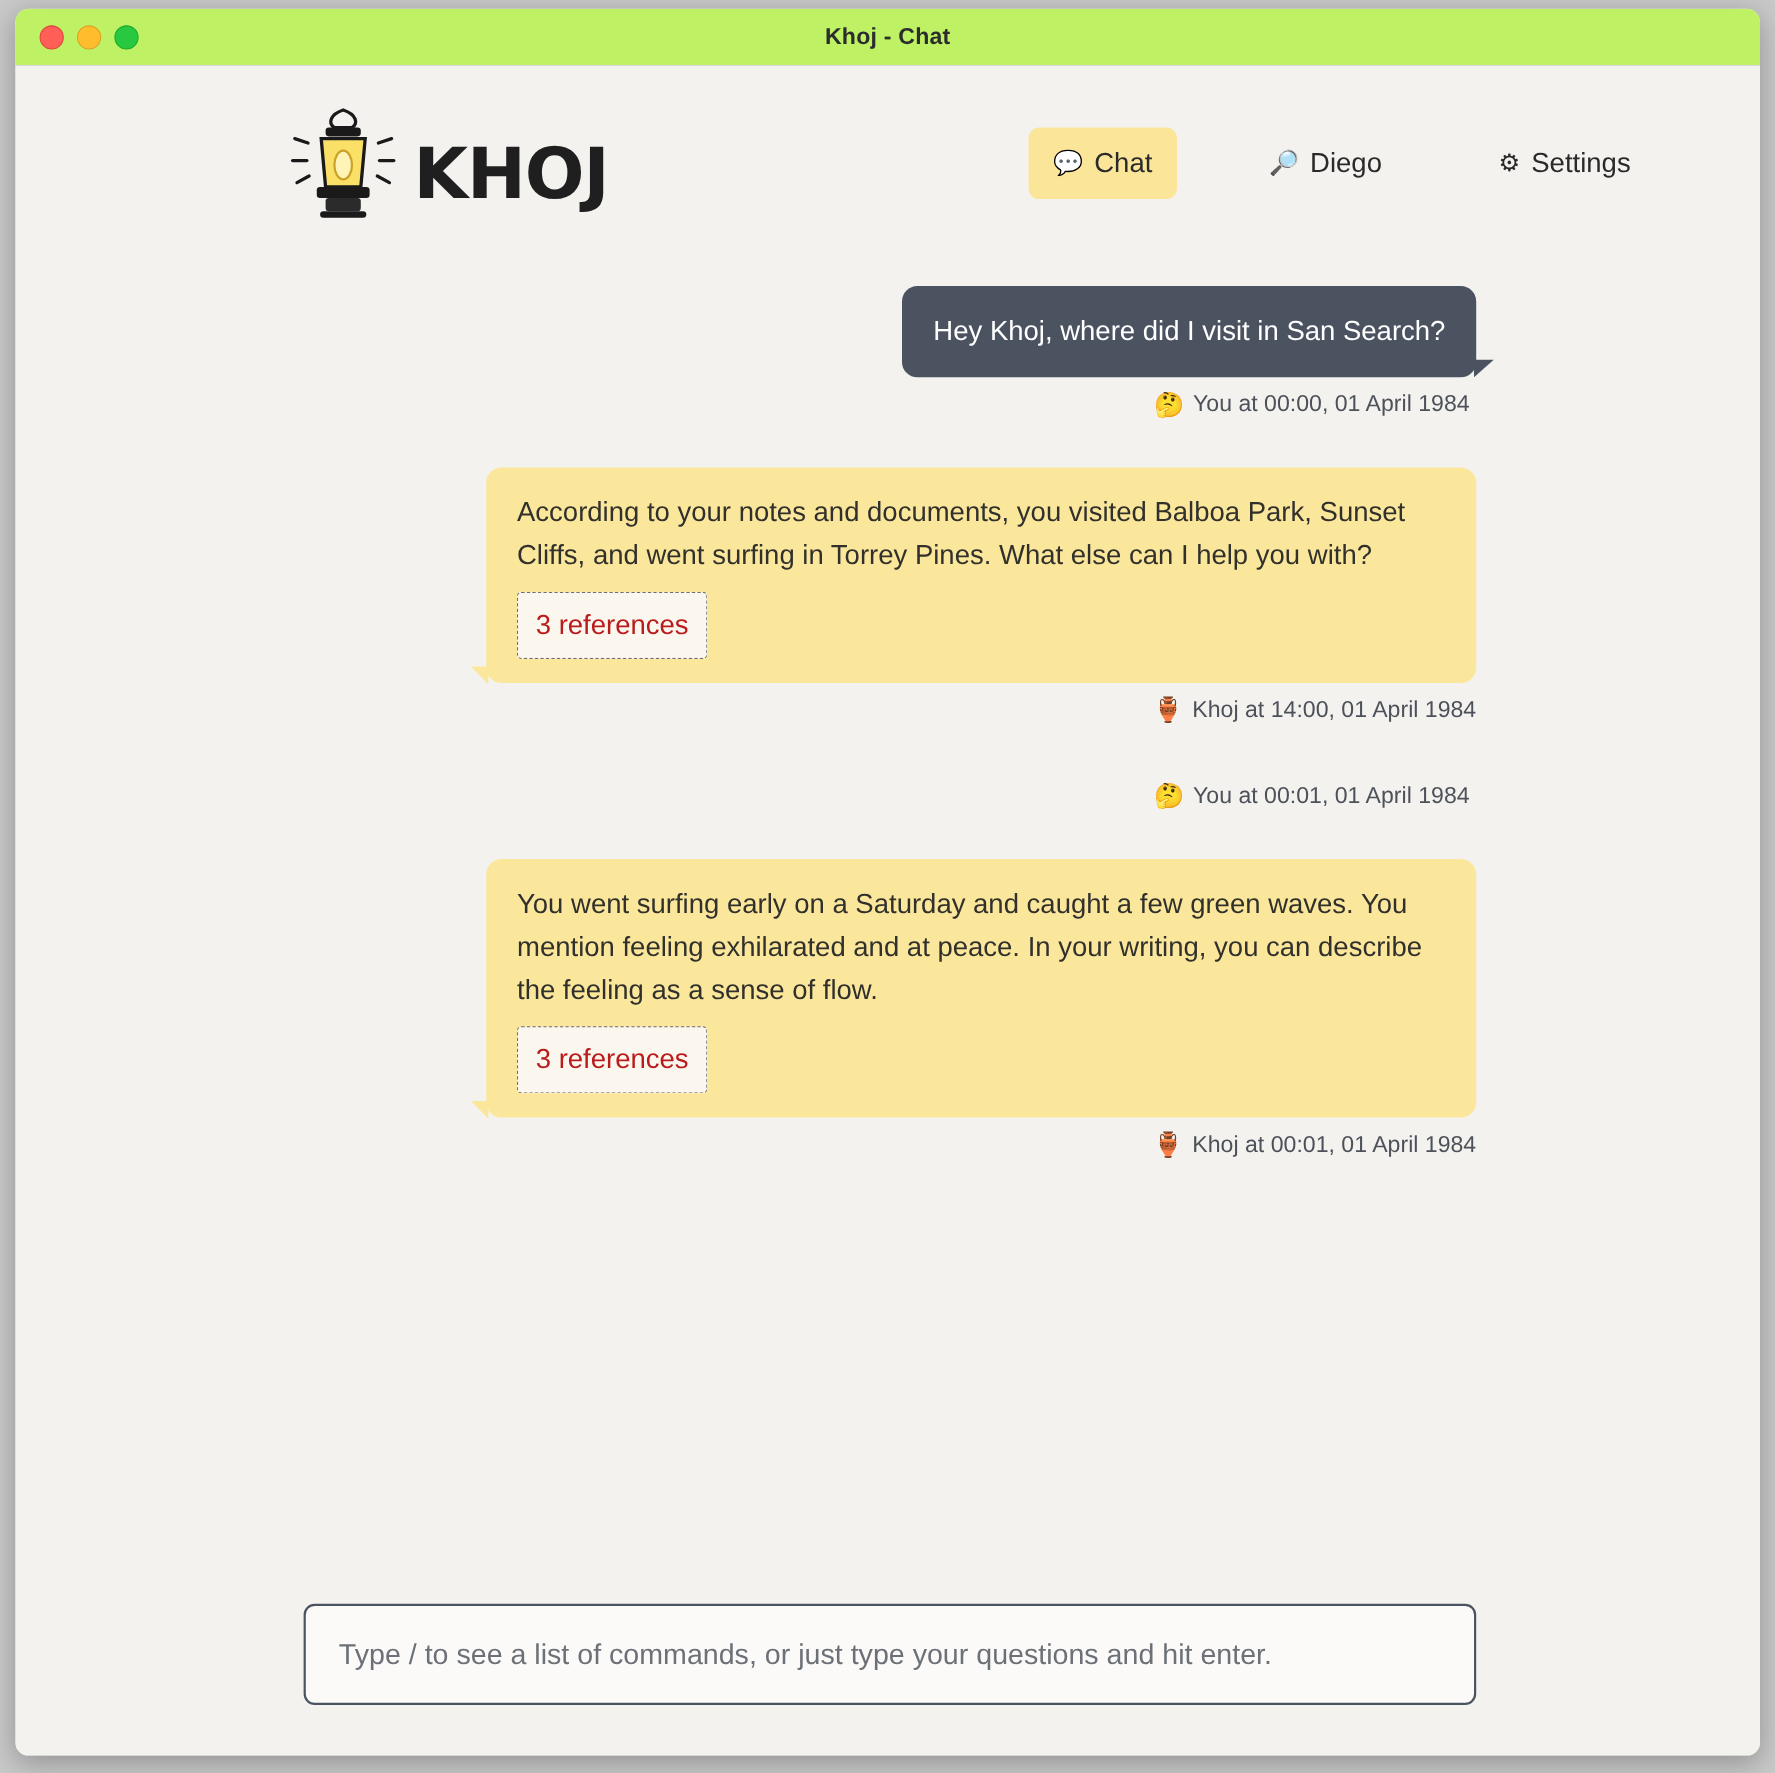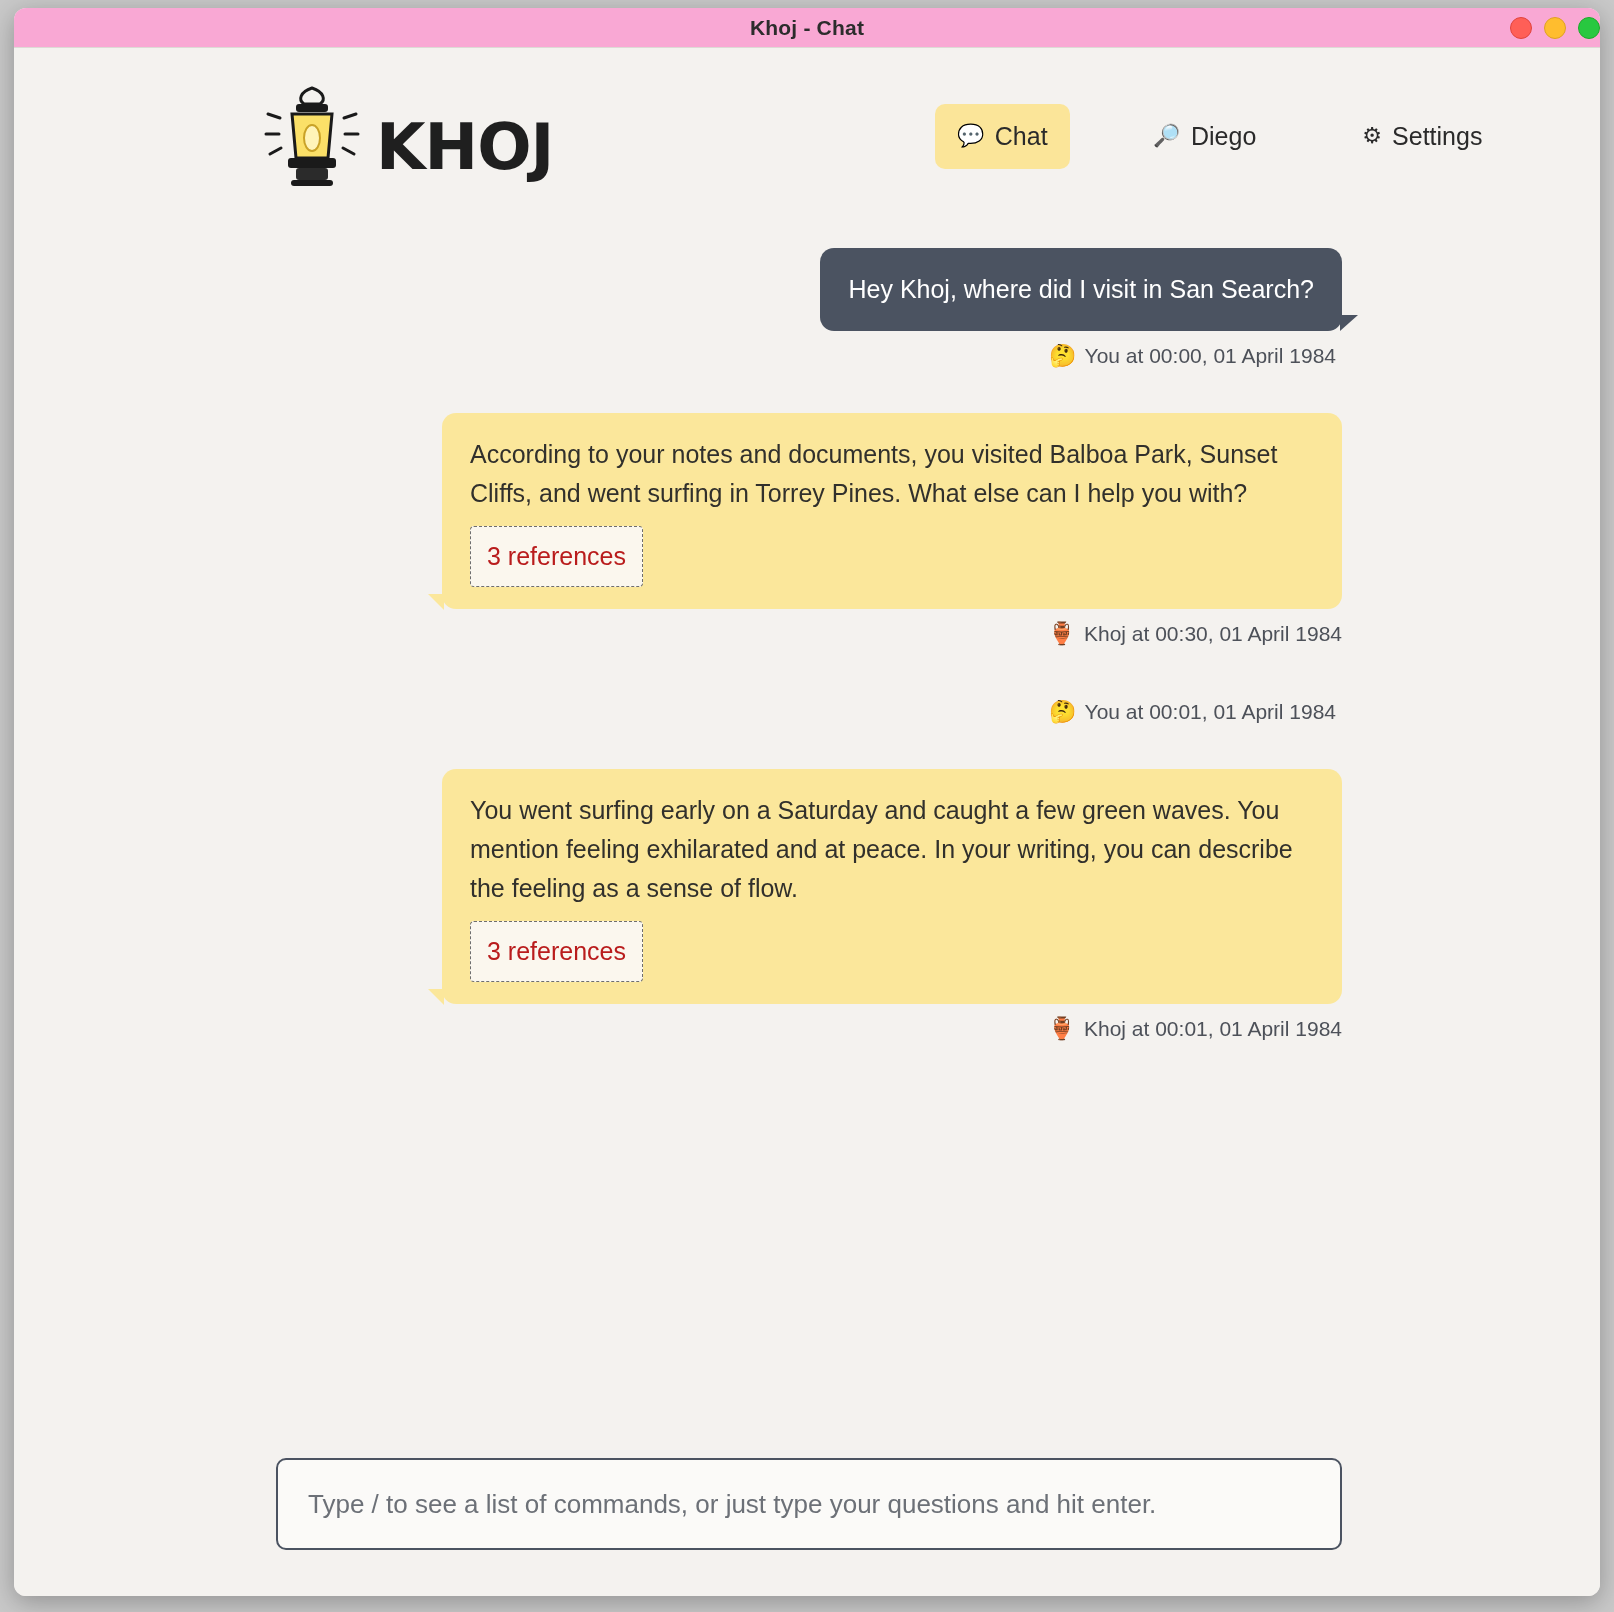--- a/index.html
+++ b/index.html
@@ -14,28 +14,27 @@
     left: 14px; top: 8px;
     width: 1586px; height: 1588px;
     background: #f4f2ef;
     border-radius: 12px;
     box-shadow: 0 6px 26px rgba(0,0,0,0.28);
     overflow: hidden;
     display: flex;
     flex-direction: column;
   }
   .titlebar {
-    height: 40px;
-    background: #f9a8d4;
+    height: 52px;
+    background: #bef264;
     border-bottom: 1px solid #dddad5;
     display: flex;
     align-items: center;
     position: relative;
     flex: 0 0 auto;
-    justify-content: flex-end;
   }
   .traffic {
     display: flex;
     gap: 12px;
     margin-left: 22px;
   }
   .dot { width: 22px; height: 22px; border-radius: 50%; }
   .dot.red { background: #ff5f57; border: 1px solid #e0443e; }
   .dot.yellow { background: #ffbd2e; border: 1px solid #dea123; }
   .dot.green { background: #28c840; border: 1px solid #1aab29; }
@@ -254,21 +253,21 @@
 
       <div class="gap-a"></div>
 
       <div class="msg-row khoj">
         <div class="bubble khoj">
           <div>According to your notes and documents, you visited Balboa Park, Sunset Cliffs, and went surfing in Torrey Pines. What else can I help you with?</div>
           <div class="refs">3 references</div>
         </div>
         <div class="meta khoj">
           <span class="meta-emoji">🏺</span>
-          <span>Khoj at 00:30, 01 April 1984</span>
+          <span>Khoj at 14:00, 01 April 1984</span>
         </div>
       </div>
 
       <div class="gap-b"></div>
 
       <div class="msg-row you">
         <div class="meta you">
           <span class="meta-emoji">🤔</span>
           <span>You at 00:01, 01 April 1984</span>
         </div>

